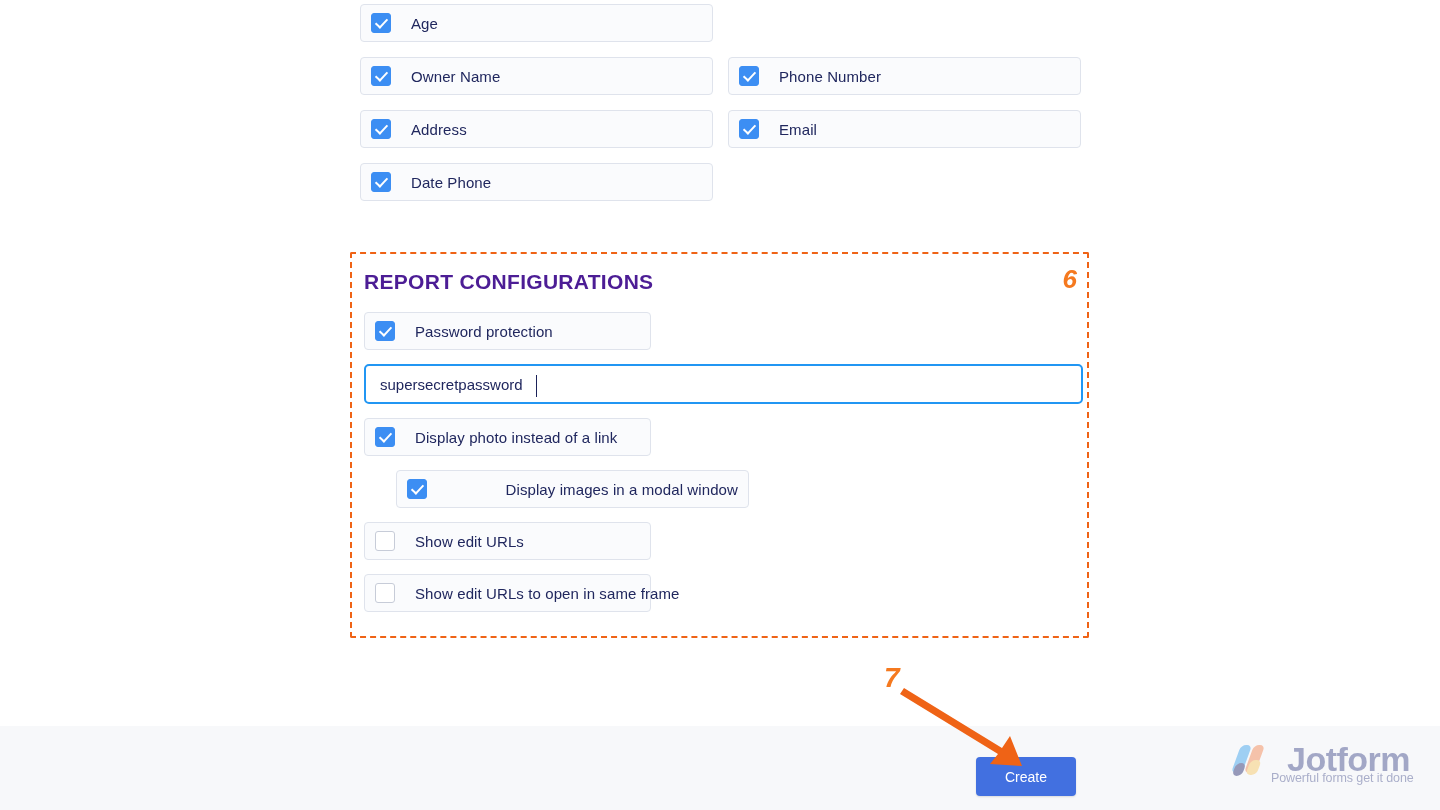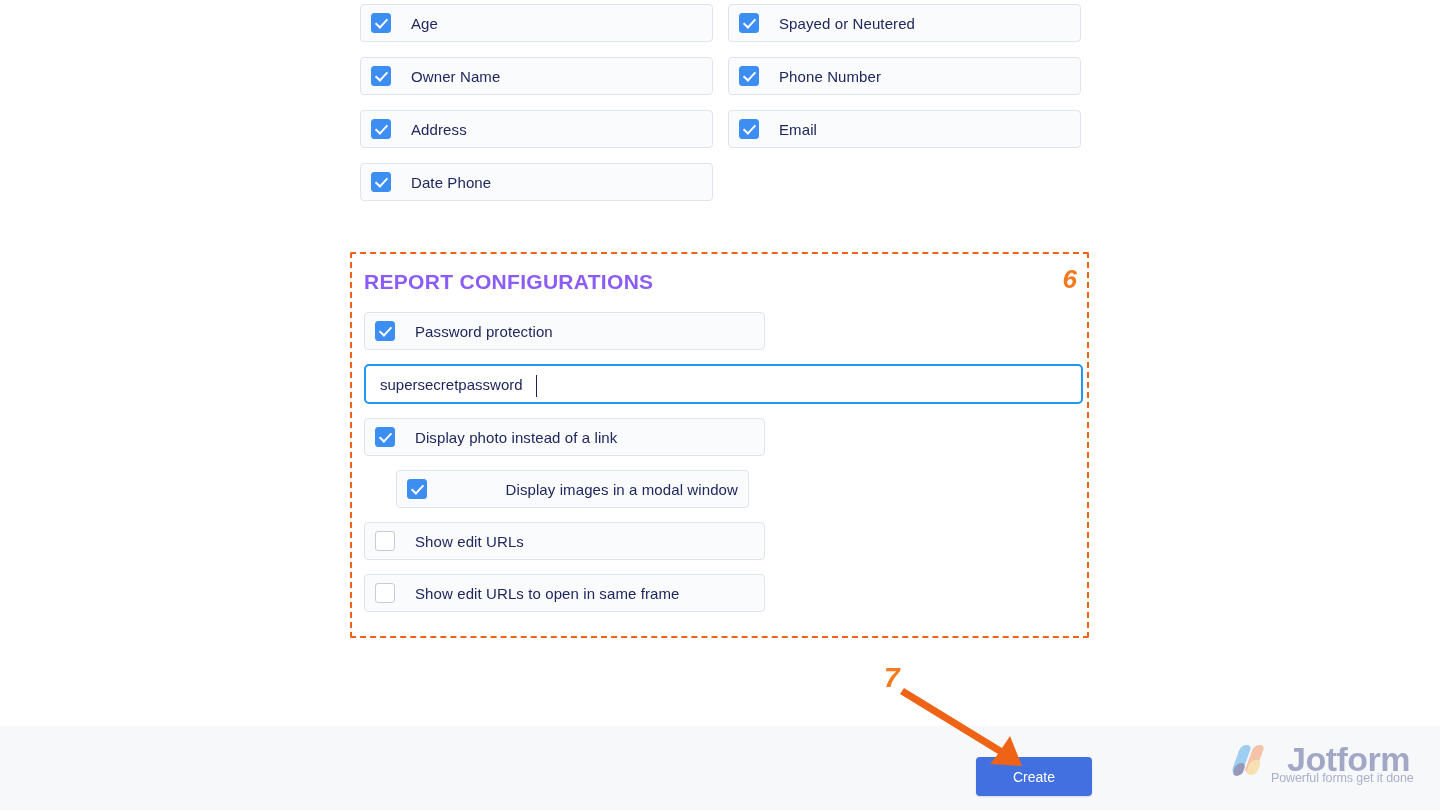--- a/index.html
+++ b/index.html
@@ -90,21 +90,21 @@
     border-radius: 2px;
   }
 
   #report-config-title {
     position: absolute;
     left: 12px;
     top: 16px;
     font-size: 21px;
     font-weight: bold;
     letter-spacing: 0.3px;
-    color: #8b5cf6;
+    color: #4c1d95;
   }
 
   #step-badge-6 {
     position: absolute;
     right: 10px;
     top: 12px;
     font-size: 26px;
     font-weight: bold;
     font-style: italic;
     color: #f5791f;
@@ -113,21 +113,21 @@
     line-height: 1;
   }
 
   #config-body {
     position: absolute;
     left: 12px;
     top: 58px;
     width: 715px;
   }
   #config-body .field { margin-bottom: 14px; }
-  #config-body .w353 { width: 401px; }
+  #config-body .w353 { width: 287px; }
   #config-body .nested { margin-left: 32px; width: 353px; justify-content: space-between; }
 
   
   #password-input {
     display: block;
     width: 719px;
     height: 40px;
     border: 2px solid #2196f3;
     border-radius: 5px;
     background: #ffffff;
@@ -156,21 +156,21 @@
     top: 726px;
     width: 1440px;
     height: 84px;
     background: #f7f8fa;
   }
 
   #create-button {
     position: absolute;
     left: 976px;
     top: 757px;
-    width: 116px;
+    width: 100px;
     height: 39px;
     background: #4270e0;
     border: none;
     border-radius: 4px;
     color: #ffffff;
     font-family: "Liberation Sans", sans-serif;
     font-size: 14px;
     cursor: pointer;
     box-shadow: 0 1px 2px rgba(0,0,0,0.12);
   }
@@ -242,24 +242,20 @@
 </head>
 <body>
 
 <div id="field-grid">
 
   <div class="grid-row">
     <div class="field">
       <span class="cb on"></span>
       <span class="field-label">Age</span>
     </div>
-    <div class="field">
-      <span class="cb on"></span>
-      <span class="field-label">Spayed or Neutered</span>
-    </div>
   </div>
 
   <div class="grid-row">
     <div class="field">
       <span class="cb on"></span>
       <span class="field-label">Owner Name</span>
     </div>
     <div class="field">
       <span class="cb on"></span>
       <span class="field-label">Phone Number</span>

